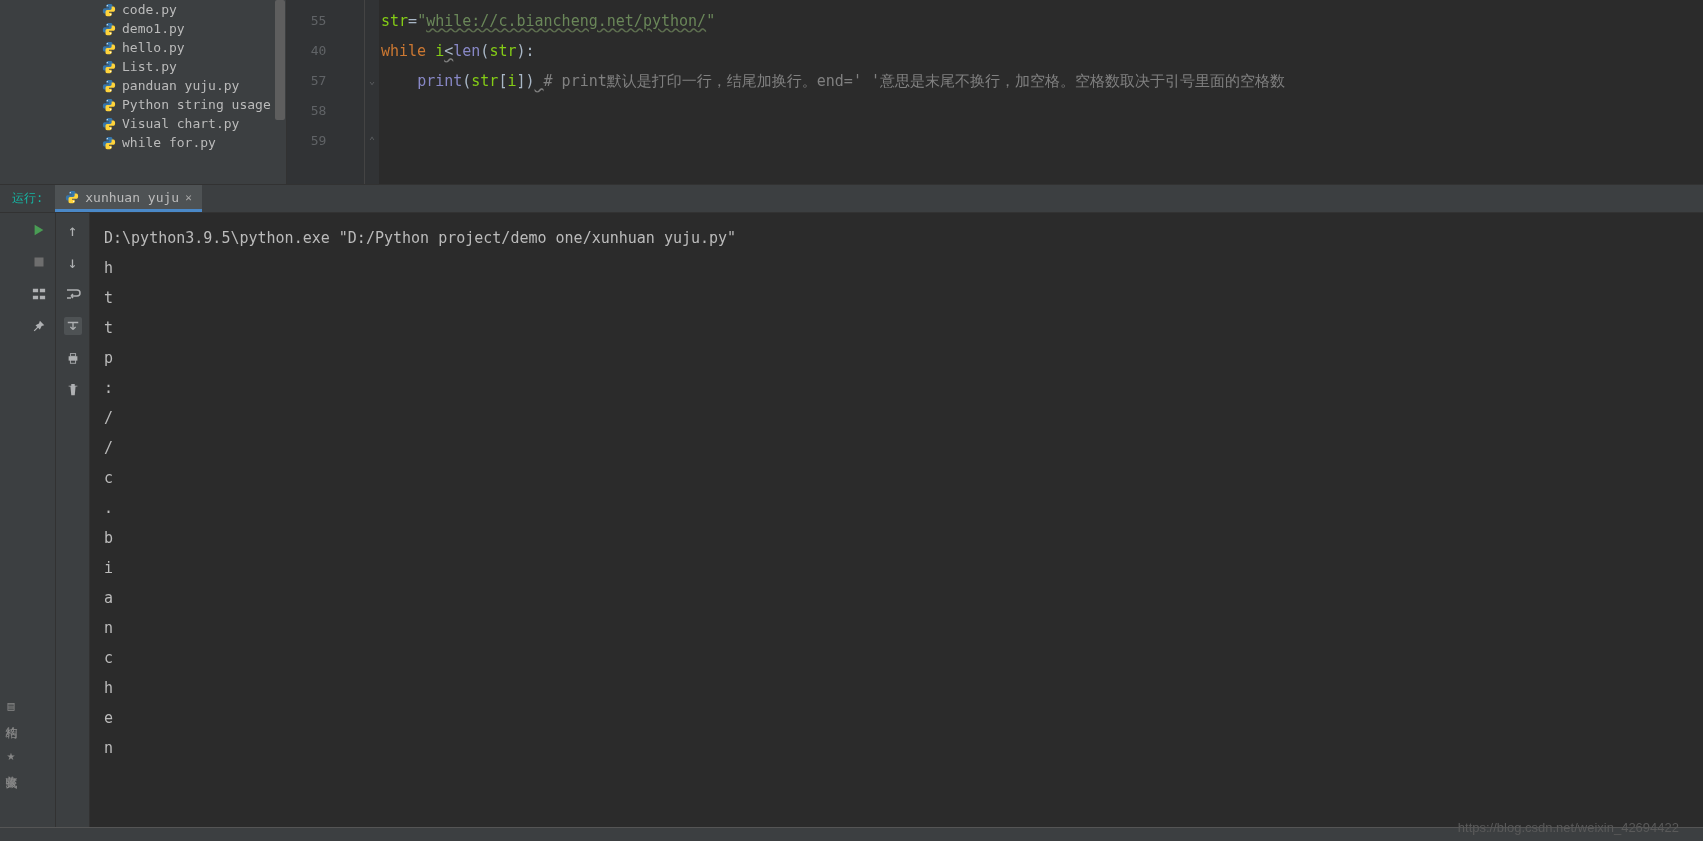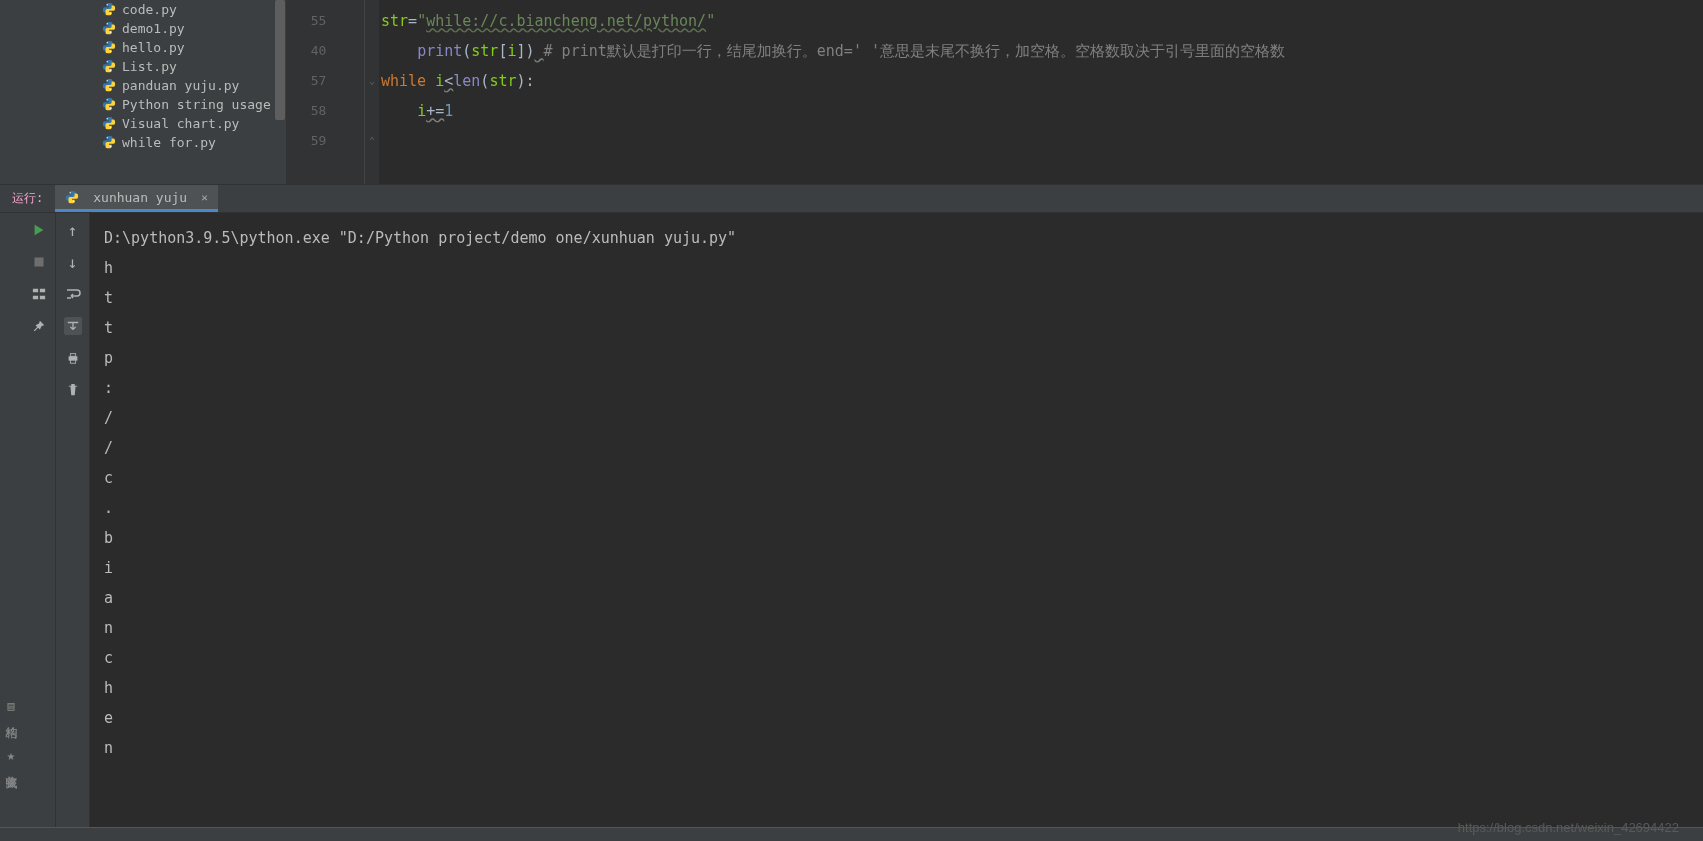--- a/index.html
+++ b/index.html
@@ -42,21 +42,21 @@
       border-right: 1px solid #323232;
       overflow-y: auto;
       overflow-x: hidden;
       position: relative;
     }
     .tree-item {
       padding: 2px 0 2px 80px;
       font-size: 13px;
       color: #bbb;
       display: flex;
-      align-items: flex-start;
+      align-items: flex-end;
       gap: 6px;
       cursor: pointer;
       white-space: nowrap;
     }
     .py-icon {
       width: 14px;
       height: 14px;
       flex-shrink: 0;
       display: inline-flex;
       align-items: center;
@@ -132,26 +132,26 @@
       background: #3c3f41;
       display: flex;
       align-items: stretch;
       border-bottom: 1px solid #323232;
     }
     .run-label {
       padding: 0 12px;
       display: flex;
       align-items: center;
       font-size: 12px;
-      color: #f9a8d4;
+      color: #14b8a6;
     }
     .run-tab {
       display: flex;
       align-items: center;
-      gap: 14px;
+      gap: 6px;
       padding: 0 10px;
       background: #4e5254;
       border-bottom: 3px solid #4a88c7;
       font-size: 13px;
       color: #bbb;
       position: relative;
     }
     .run-tab-close {
       color: #aaa;
       font-size: 11px;
@@ -339,23 +339,22 @@
       </div>
     <div class="fold-gutter" id="fold-gutter">
         <div class="fold-marker"></div>
         <div class="fold-marker"></div>
         <div class="fold-marker">⌄</div>
         <div class="fold-marker"></div>
         <div class="fold-marker">⌃</div>
       </div>
     <div class="code-content" id="code-content">
         <div class="code-line"><span class="var">str</span><span class="op">=</span><span class="str-q">"</span><span class="str">while://c.biancheng.net/python/</span><span class="str-q">"</span></div>
+        <div class="code-line"><span class="kw">while </span><span class="var">i</span><span class="op wavy">&lt;</span><span class="builtin">len</span><span class="op">(</span><span class="var">str</span><span class="op">):</span></div>
         <div class="code-line"><span class="var">    </span><span class="builtin">print</span><span class="op">(</span><span class="var">str</span><span class="op">[</span><span class="var">i</span><span class="op">])</span><span class="var wavy"> </span><span class="comment"># print默认是打印一行，结尾加换行。end=' '意思是末尾不换行，加空格。空格数取决于引号里面的空格数</span></div>
-        <div class="code-line"><span class="kw">while </span><span class="var">i</span><span class="op wavy">&lt;</span><span class="builtin">len</span><span class="op">(</span><span class="var">str</span><span class="op">):</span></div>
-        <div class="code-line"><span class="var">    </span><span class="var">i</span><span class="op wavy">+=</span><span class="num">1</span></div>
       </div>
   </div>
 </div>
 
 <div class="run-tab-bar">
   <div class="run-label">运行:</div>
   <div class="run-tab">
     <span class="py-icon">
       <svg viewBox="0 0 16 16">
           <path fill="#3776ab" d="M7 1C5 1 5 3 5 3v2h3v1H3S1 6 1 9s2 3 2 3h2v-2s0-2 2-2h3s2 0 2-2V3s0-2-2-2H7z"></path>

